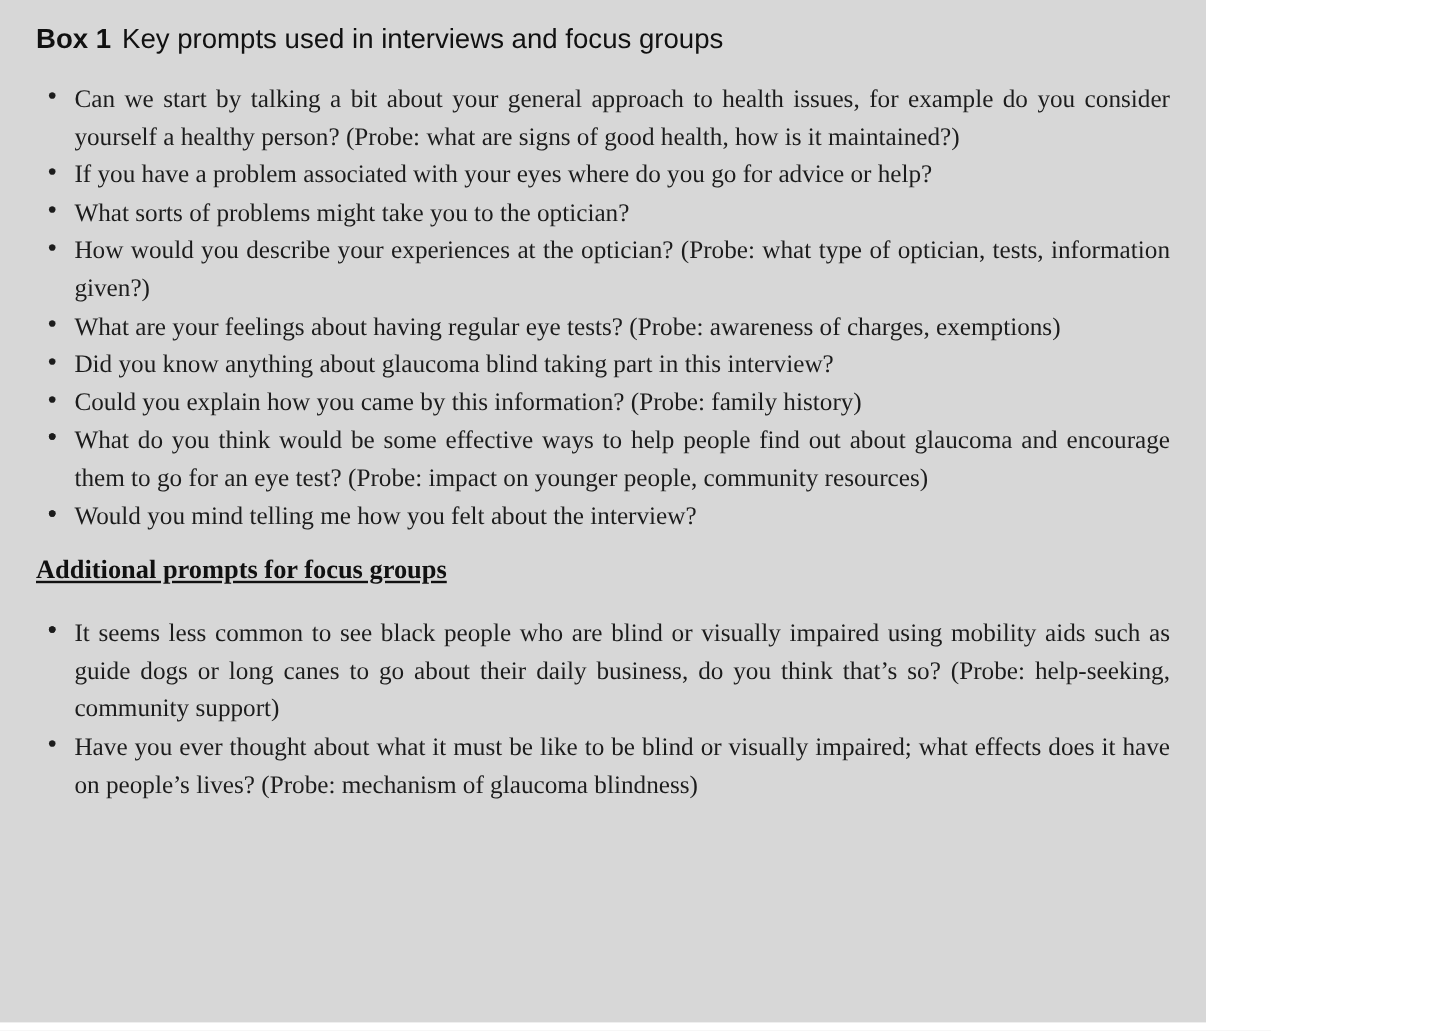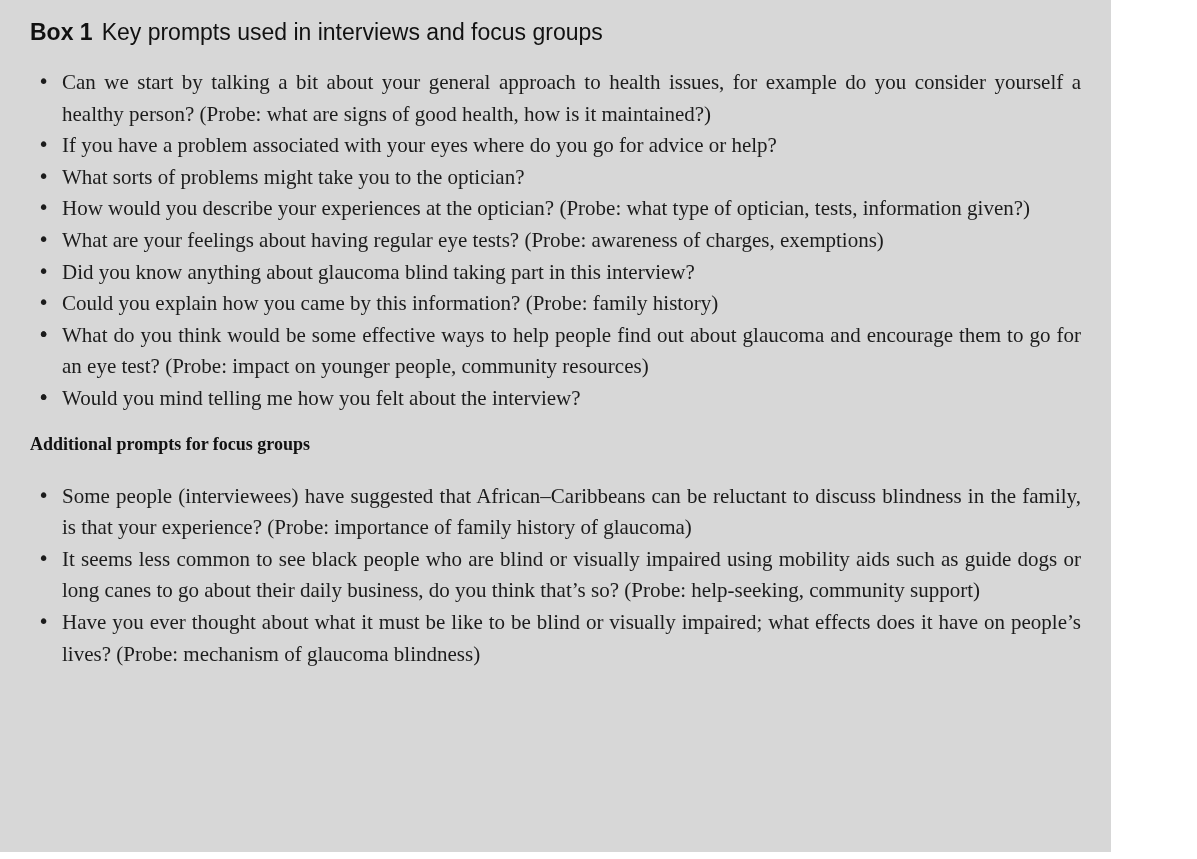--- a/index.html
+++ b/index.html
@@ -11,21 +11,21 @@
   html,body{ margin:0; padding:0; }
   body{
     width:1197px;
     height:859px;
     background:var(--page);
     font-family:"Liberation Serif", serif;
     color:var(--text);
     overflow:hidden;
   }
   .box{
-    width:1111px;
+    width:1005px;
     height:852px;
     background:var(--bg);
     padding:17px 30px 0 30px;
   }
   .box-title{
     font-family:"Liberation Sans", sans-serif;
     font-size:23px;
     line-height:30px;
     margin:0 0 20px 0;
     color:#111111;
@@ -47,24 +47,25 @@
   li.prompt .bullet{
     position:absolute;
     left:0;
     top:-1px;
     font-family:"DejaVu Sans", sans-serif;
     font-size:19px;
   }
   .subheading{
     font-family:"Liberation Serif", serif;
     font-weight:700;
-    font-size:18px;
+    font-size:22px;
     line-height:30px;
     margin:14px 0 22px 0;
     color:#111111;
+    text-decoration:underline;
   }
 </style>
 </head>
 <body>
 
 <div class="box">
 
   <h2 class="box-title">
     <span class="t-bold">Box 1</span><span class="t-rest">Key prompts used in interviews and focus groups</span>
   </h2>
@@ -112,21 +113,20 @@
       <span class="bullet">•</span>
       <span>Would you mind telling me how you felt about the interview?</span>
     </li>
   </ul>
 
   <h3 class="subheading">Additional prompts for focus groups</h3>
 
   <ul class="prompt-list">
     <li class="prompt">
       <span class="bullet">•</span>
-      <span>Some people (interviewees) have suggested that African–Caribbeans can be reluctant to discuss blindness in the family, is that your experience? (Probe: importance of family history of glaucoma)</span>
     </li>
     <li class="prompt">
       <span class="bullet">•</span>
       <span>It seems less common to see black people who are blind or visually impaired using mobility aids such as guide dogs or long canes to go about their daily business, do you think that’s so? (Probe: help-seeking, community support)</span>
     </li>
     <li class="prompt">
       <span class="bullet">•</span>
       <span>Have you ever thought about what it must be like to be blind or visually impaired; what effects does it have on people’s lives? (Probe: mechanism of glaucoma blindness)</span>
     </li>
   </ul>

